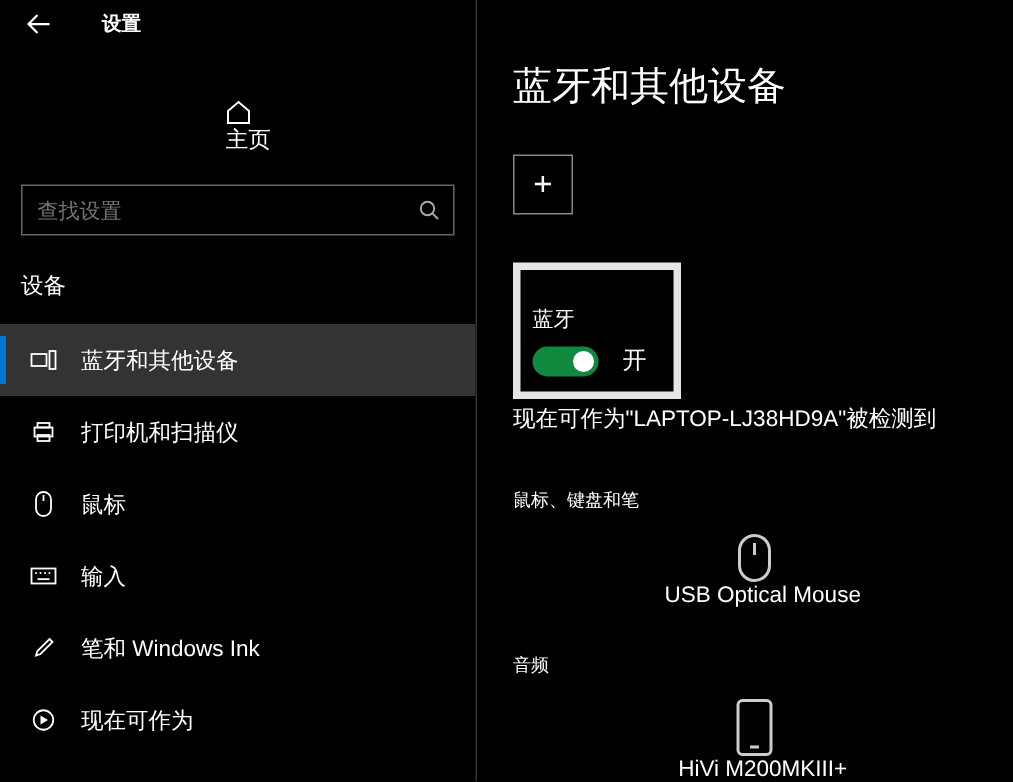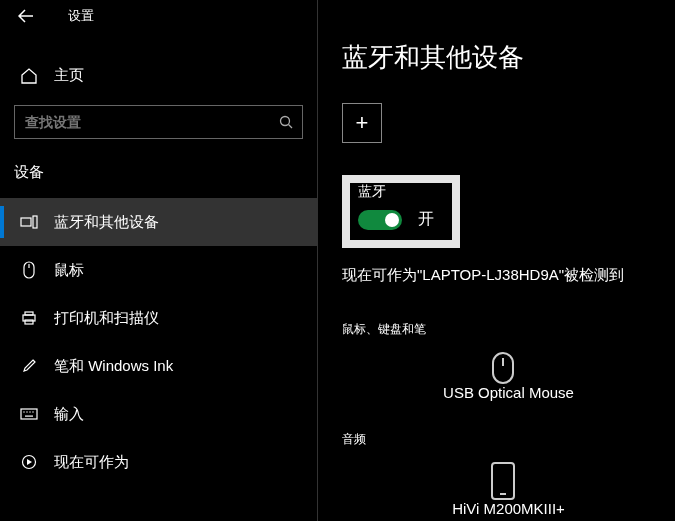--- a/index.html
+++ b/index.html
@@ -17,54 +17,55 @@
       height: 100%;
       background: #000;
       border-right: 1px solid #333;
       overflow: hidden;
     }
     .topbar {
       display: flex;
       align-items: center;
       padding: 6px 10px 6px 18px;
       height: 32px;
+      font-weight: bold;
     }
     .back-btn {
       width: 28px;
       height: 20px;
       display: flex;
       align-items: center;
       justify-content: flex-start;
       margin-right: 8px;
     }
     .topbar-title { font-size: 13px; margin-left: 14px; }
     .home-row {
       display: flex;
       align-items: center;
       padding: 12px 18px;
       margin-top: 22px;
       margin-bottom: 8px;
       cursor: pointer;
+      flex-direction: column;
     }
     .home-row .icon { width: 22px; display: flex; justify-content: center; }
     .home-row .lbl { margin-left: 14px; font-size: 15px; }
     .search-wrap {
       margin: 6px 14px 18px 14px;
       position: relative;
     }
     .search-input {
       width: 100%;
       height: 34px;
       background: #000;
       border: 1px solid #666;
       color: #aaa;
       padding: 0 36px 0 10px;
       font-size: 14px;
       outline: none;
-      font-weight: bold;
     }
     .search-icon {
       position: absolute;
       right: 10px;
       top: 50%;
       transform: translateY(-50%);
       color: #aaa;
     }
     .section-title {
       font-size: 15px;
@@ -113,24 +114,24 @@
       width: 40px;
       height: 40px;
       border: 1px solid #888;
       display: flex;
       align-items: center;
       justify-content: center;
       font-size: 22px;
       margin-right: 16px;
     }
     .bt-highlight {
-      border: 8px solid #e5e5e5;
-      padding: 0 18px 10px 8px;
+      border: 5px solid #e5e5e5;
+      padding: 24px 18px 10px 8px;
       display: inline-block;
-      margin-bottom: 16px;
+      margin-bottom: 2px;
     }
     .bt-label { font-size: 14px; margin-bottom: 8px; }
     .toggle-row { display: flex; align-items: center; }
     .toggle {
       width: 44px;
       height: 20px;
       background: #10893e;
       border-radius: 10px;
       position: relative;
       margin-right: 16px;
@@ -242,66 +243,66 @@
       <svg width="18" height="14" viewBox="0 0 18 14">
           <rect x="1" y="3" width="10" height="8" stroke="#fff" stroke-width="1.2" fill="none"></rect>
           <rect x="13" y="1" width="4" height="12" stroke="#fff" stroke-width="1.2" fill="none"></rect>
         </svg>
     </span>
     <span class="lbl">蓝牙和其他设备</span>
   </div>
 
   <div class="nav-item">
     <span class="icon">
-      <svg width="12" height="18" viewBox="0 0 12 18">
-          <rect x="1" y="1" width="10" height="16" rx="5" stroke="#fff" stroke-width="1.2" fill="none"></rect>
-          <line x1="6" y1="3" x2="6" y2="7" stroke="#fff" stroke-width="1.2"></line>
-        </svg>
-    </span>
-    <span class="lbl">鼠标</span>
-  </div>
-
-  <div class="nav-item">
-    <span class="icon">
       <svg width="16" height="16" viewBox="0 0 16 16">
           <rect x="2" y="5" width="12" height="6" stroke="#fff" stroke-width="1.2" fill="none"></rect>
           <rect x="4" y="2" width="8" height="3" stroke="#fff" stroke-width="1.2" fill="none"></rect>
           <rect x="4" y="10" width="8" height="4" stroke="#fff" stroke-width="1.2" fill="none"></rect>
         </svg>
     </span>
     <span class="lbl">打印机和扫描仪</span>
   </div>
 
-
-  <div class="nav-item">
-    <span class="icon">
-      <svg width="16" height="16" viewBox="0 0 16 16">
-          <path d="M12 2 L14 4 L6 12 L3 13 L4 10 Z" stroke="#fff" stroke-width="1.2" fill="none"></path>
-        </svg>
-    </span>
-    <span class="lbl">笔和 Windows Ink</span>
-  </div>
+  <div class="nav-item">
+    <span class="icon">
+      <svg width="12" height="18" viewBox="0 0 12 18">
+          <rect x="1" y="1" width="10" height="16" rx="5" stroke="#fff" stroke-width="1.2" fill="none"></rect>
+          <line x1="6" y1="3" x2="6" y2="7" stroke="#fff" stroke-width="1.2"></line>
+        </svg>
+    </span>
+    <span class="lbl">鼠标</span>
+  </div>
+
 
   <div class="nav-item">
     <span class="icon">
       <svg width="18" height="12" viewBox="0 0 18 12">
           <rect x="1" y="1" width="16" height="10" stroke="#fff" stroke-width="1.2" fill="none"></rect>
           <circle cx="4" cy="4" r="0.7" fill="#fff"></circle>
           <circle cx="7" cy="4" r="0.7" fill="#fff"></circle>
           <circle cx="10" cy="4" r="0.7" fill="#fff"></circle>
           <circle cx="13" cy="4" r="0.7" fill="#fff"></circle>
           <rect x="5" y="7.5" width="8" height="1.2" fill="#fff"></rect>
         </svg>
     </span>
     <span class="lbl">输入</span>
   </div>
 
   <div class="nav-item">
     <span class="icon">
       <svg width="16" height="16" viewBox="0 0 16 16">
+          <path d="M12 2 L14 4 L6 12 L3 13 L4 10 Z" stroke="#fff" stroke-width="1.2" fill="none"></path>
+        </svg>
+    </span>
+    <span class="lbl">笔和 Windows Ink</span>
+  </div>
+
+  <div class="nav-item">
+    <span class="icon">
+      <svg width="16" height="16" viewBox="0 0 16 16">
           <circle cx="8" cy="8" r="6.5" stroke="#fff" stroke-width="1.2" fill="none"></circle>
           <path d="M6 5 L11 8 L6 11 Z" fill="#fff"></path>
         </svg>
     </span>
     <span class="lbl">现在可作为</span>
   </div>
 </div>
 
 <div class="main">
   <div class="page-title">蓝牙和其他设备</div>

